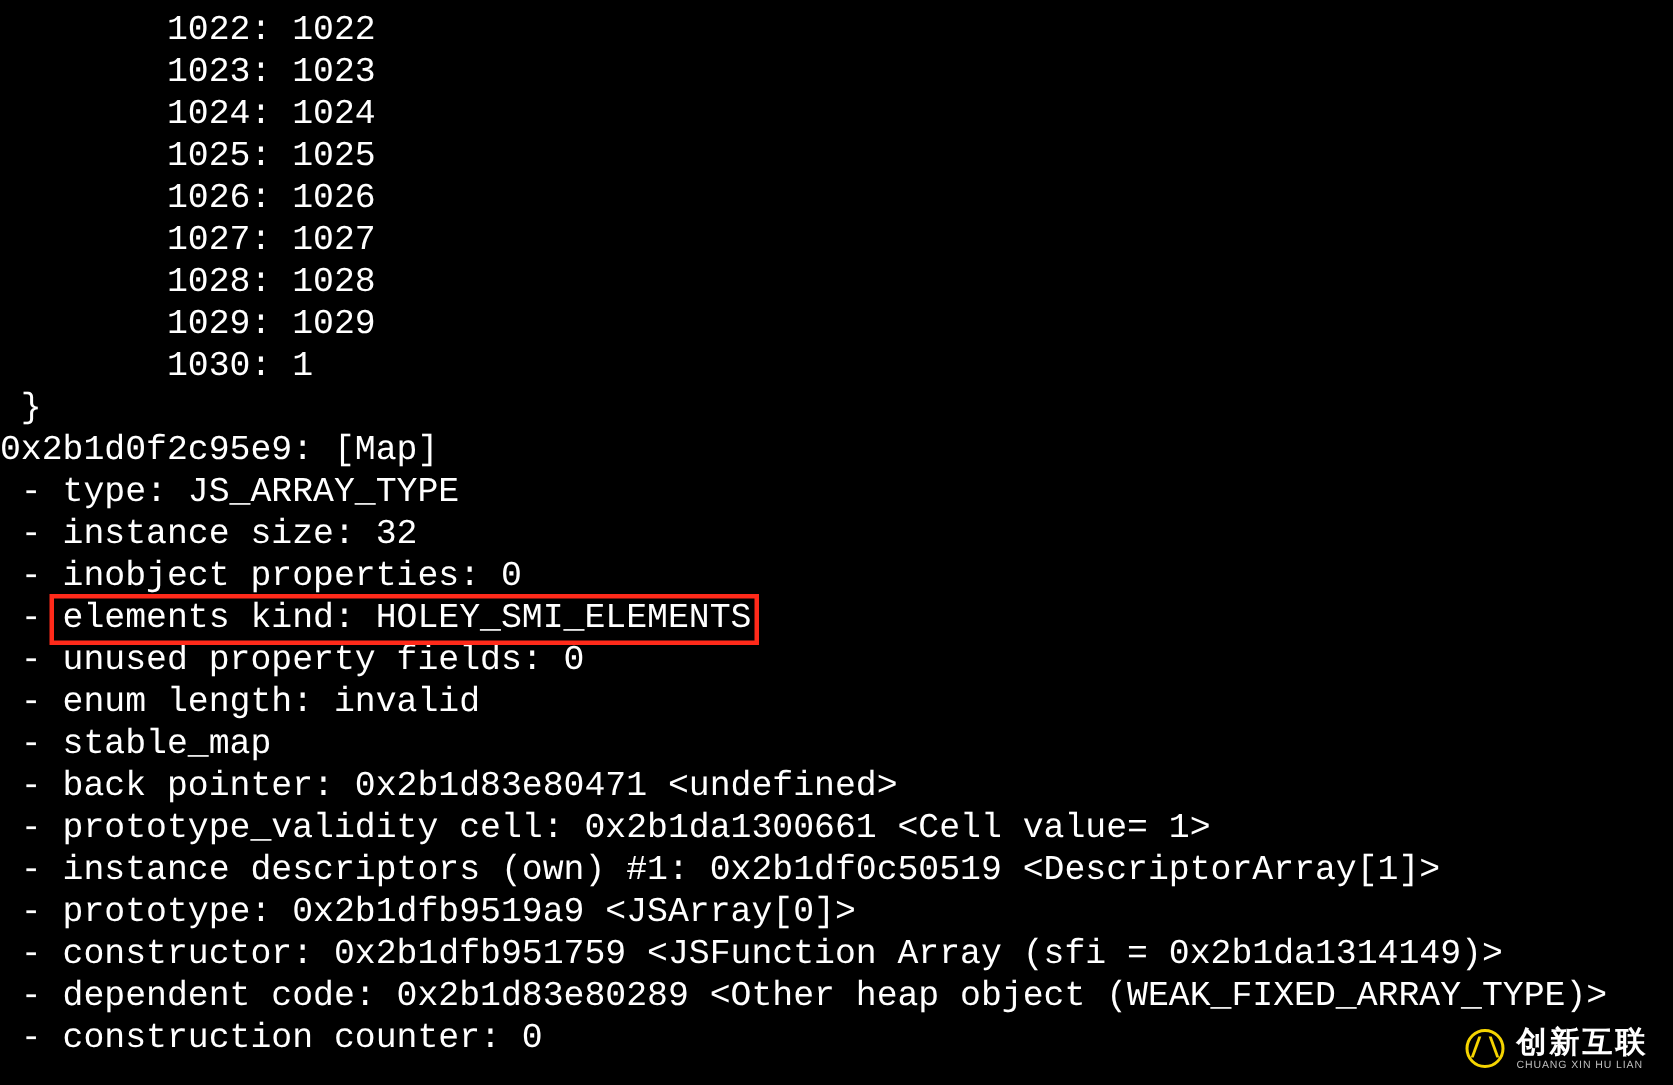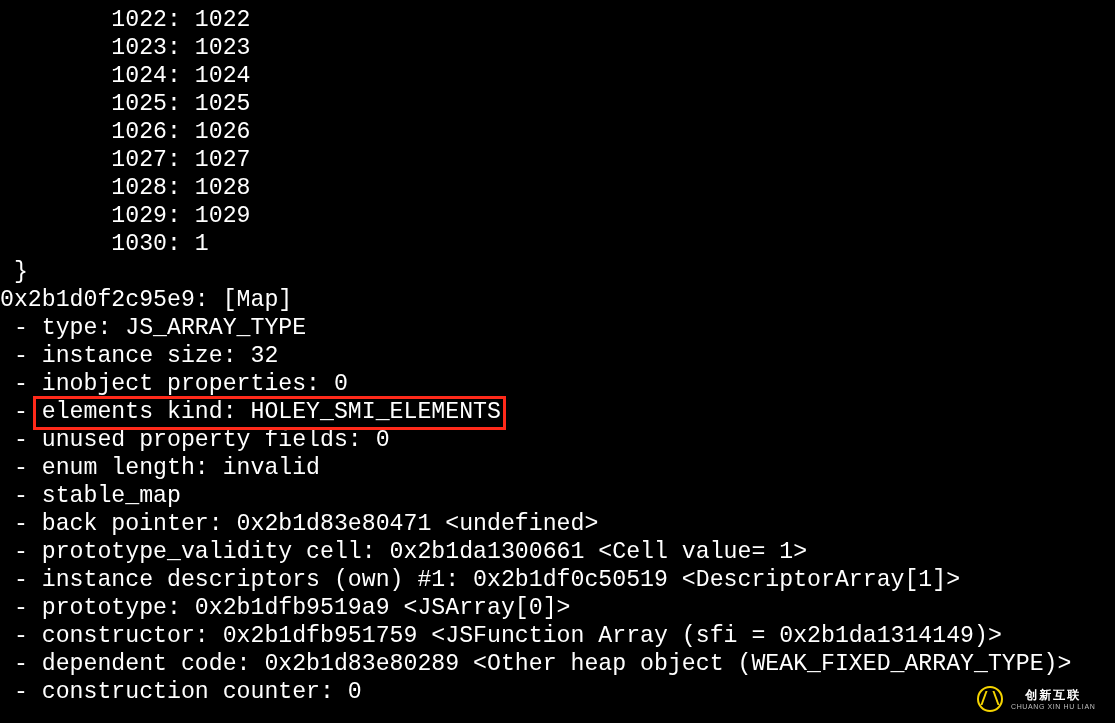--- a/index.html
+++ b/index.html
@@ -73,21 +73,21 @@
     border-right: 2.5px solid #f5d400;
     transform: skewX(20deg);
   }
   .wm-text {
     display: flex;
     flex-direction: column;
     line-height: 1;
   }
   .wm-cn {
     font-family: "PingFang SC", "Microsoft YaHei", sans-serif;
-    font-size: 12px;
+    font-size: 20px;
     font-weight: 700;
     color: #fff;
     letter-spacing: 2px;
     text-align: center;
   }
   .wm-en {
     font-family: Arial, sans-serif;
     font-size: 7px;
     color: #bfbfbf;
     letter-spacing: 0.6px;

